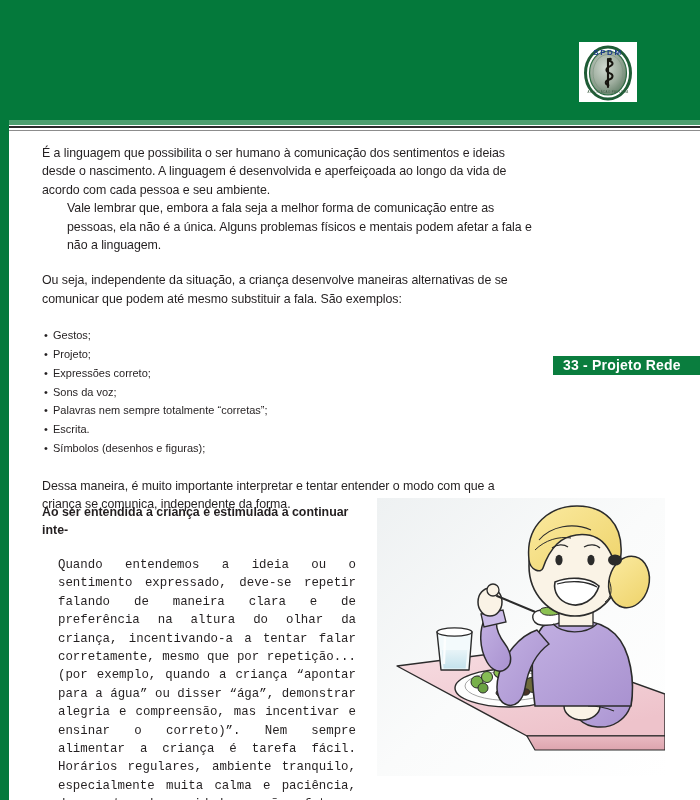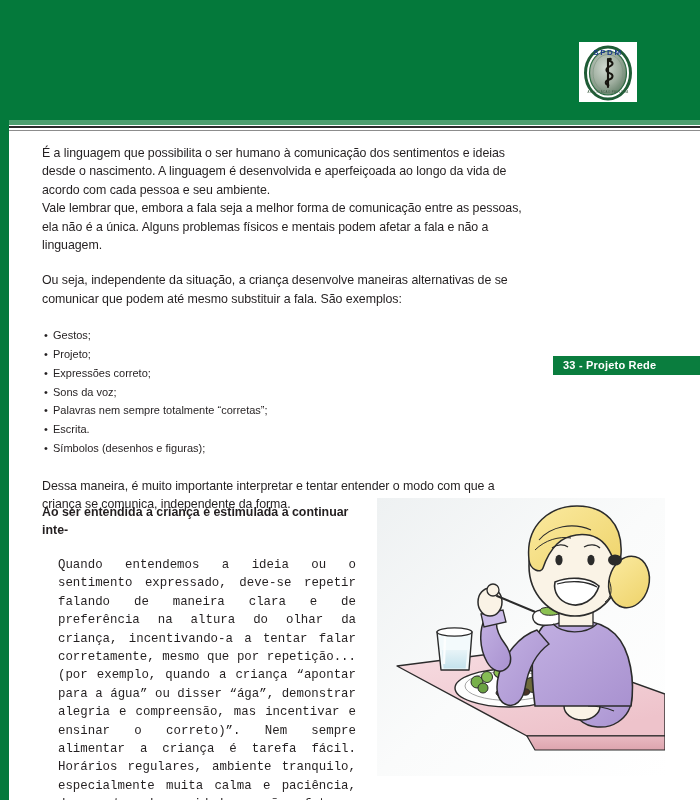--- a/index.html
+++ b/index.html
@@ -83,21 +83,21 @@
 
   
   .page-tab {
     position: absolute;
     left: 553px;
     top: 356px;
     width: 147px;
     height: 19px;
     background: #0a7d3e;
     color: #ffffff;
-    font-size: 11px;
+    font-size: 14px;
     font-weight: bold;
     letter-spacing: 0.2px;
     line-height: 19px;
     padding-left: 10px;
     box-sizing: border-box;
     z-index: 4;
   }
 
   
   .content {
@@ -106,21 +106,21 @@
     top: 144px;
     width: 492px;
   }
   .para {
     font-size: 12.4px;
     line-height: 18.4px;
     margin: 0;
     text-align: left;
     letter-spacing: -0.05px;
   }
-  .para + .para { margin-top: 0; }
+  .para + .para { margin-top: 0; margin-left: 25px; }
   .gap-block { height: 17px; }
   .gap-small { height: 16px; }
 
   .bullets {
     list-style: none;
     margin: 2px;
     padding: 0;
     font-size: 11px;
     line-height: 18.8px;
   }

